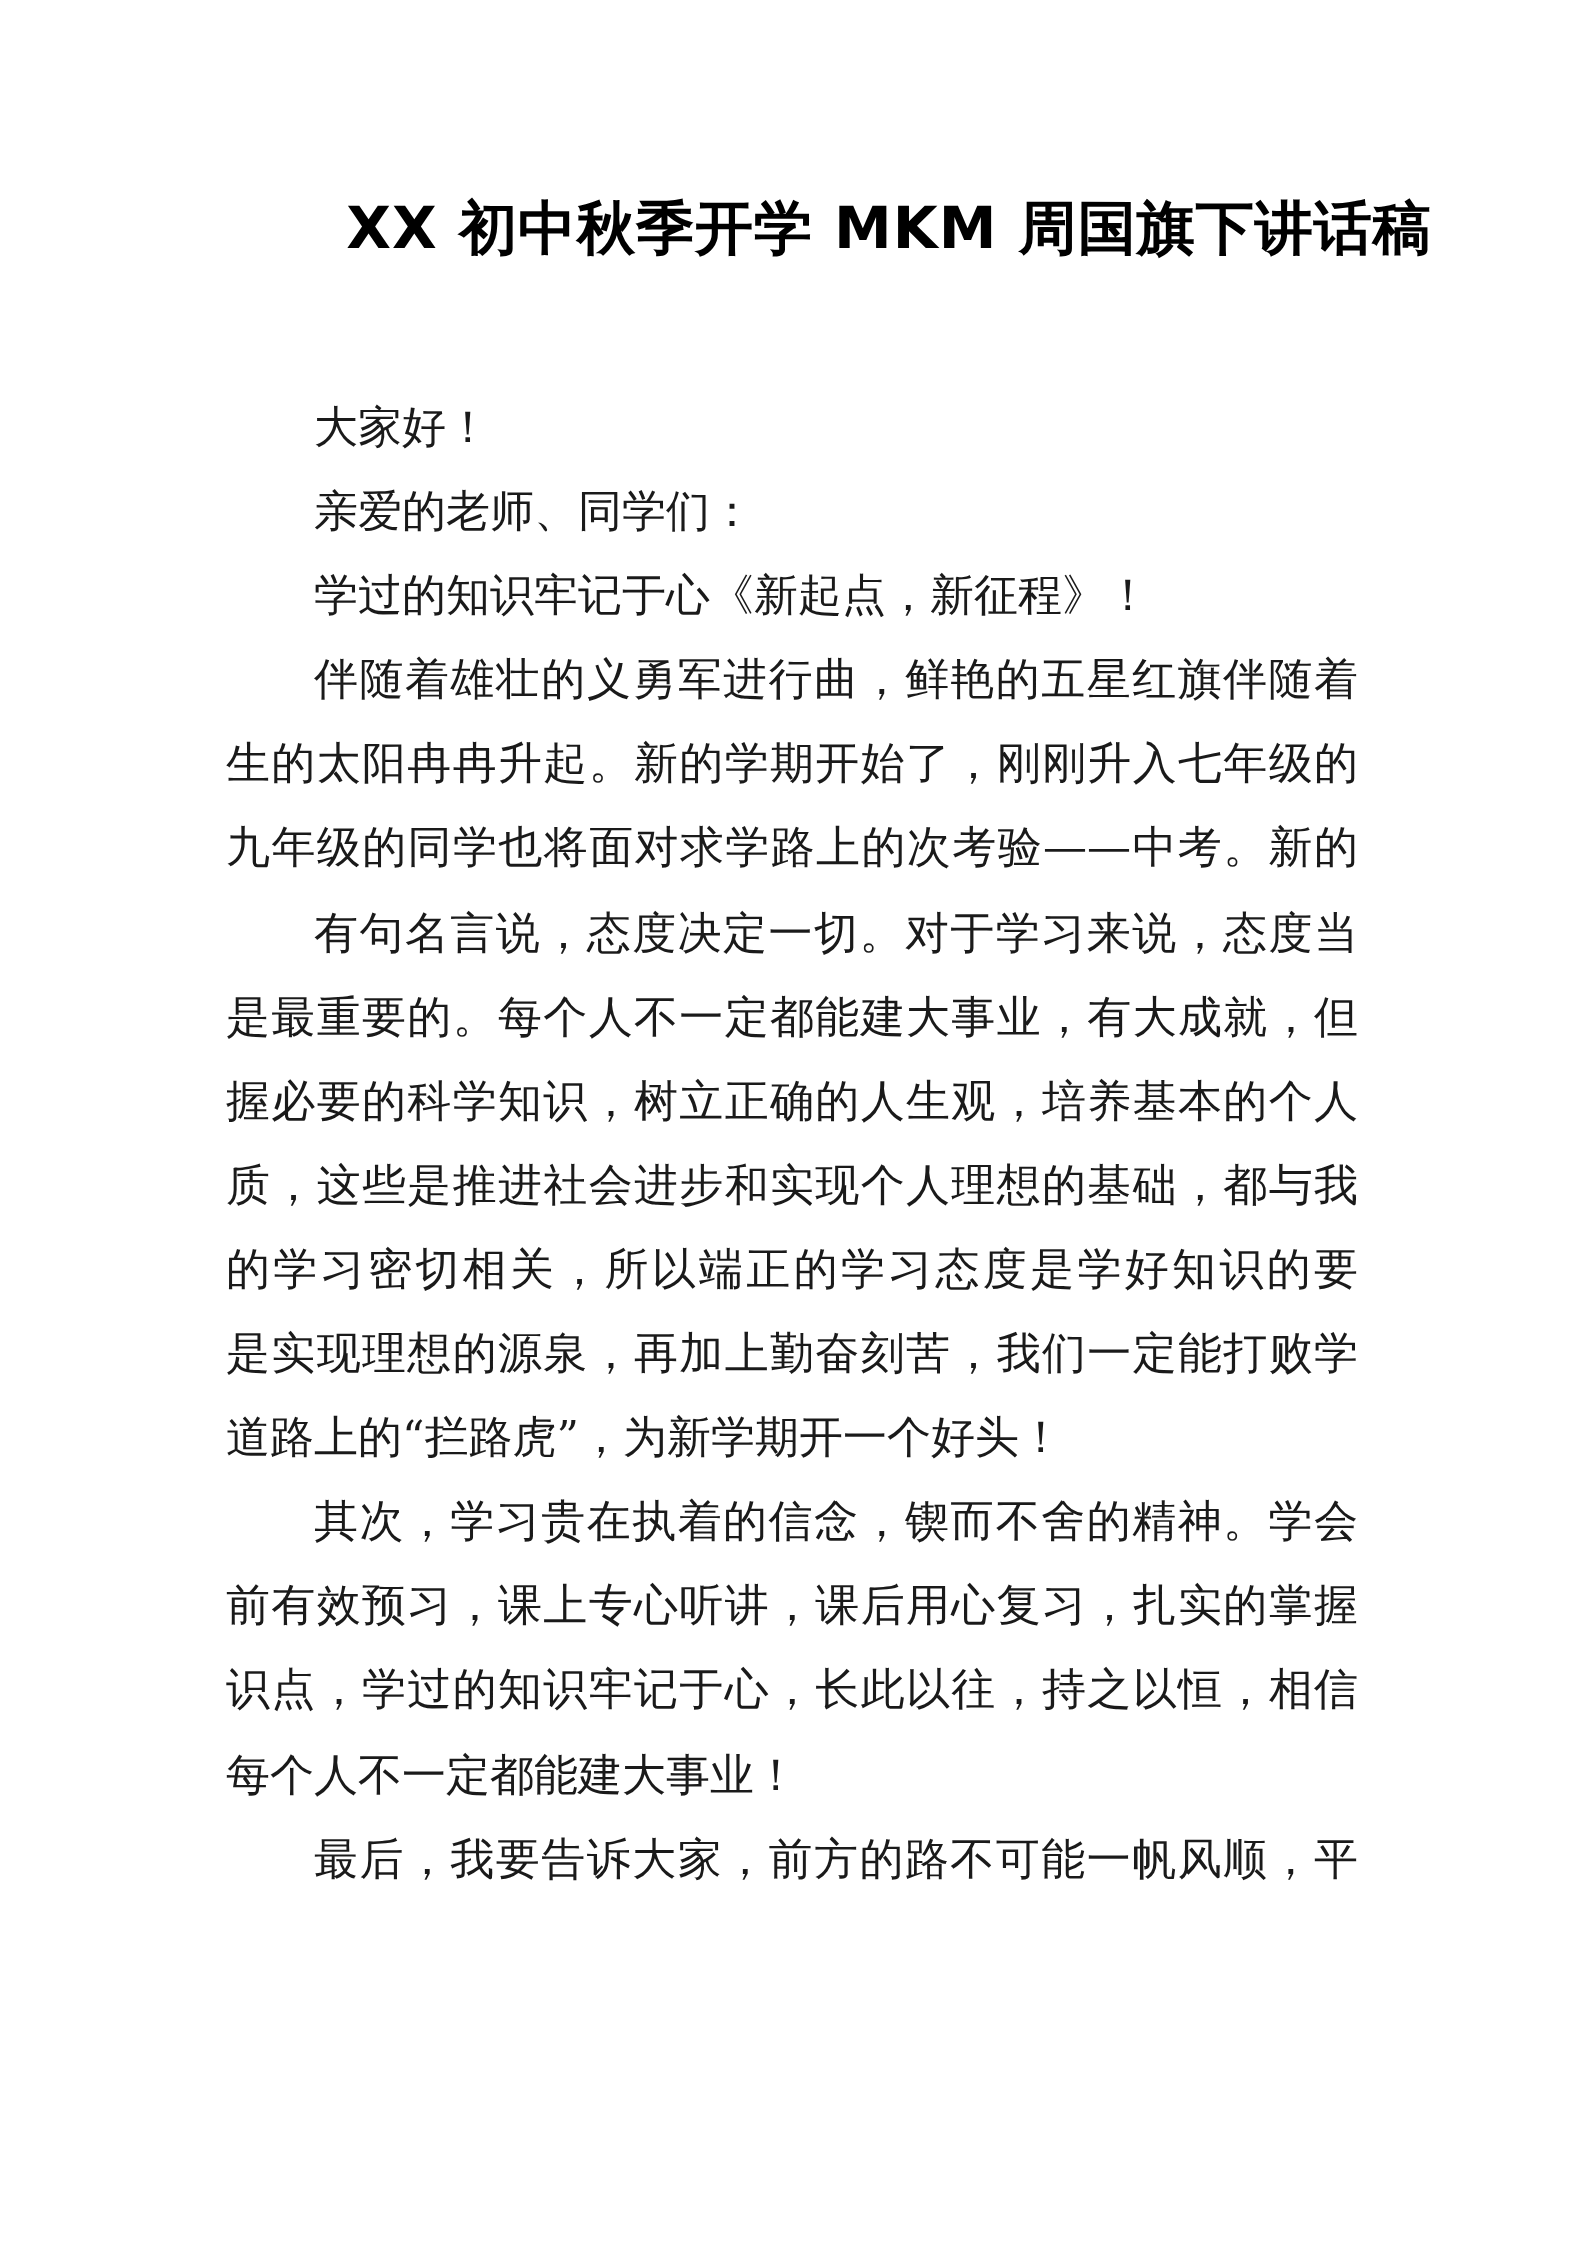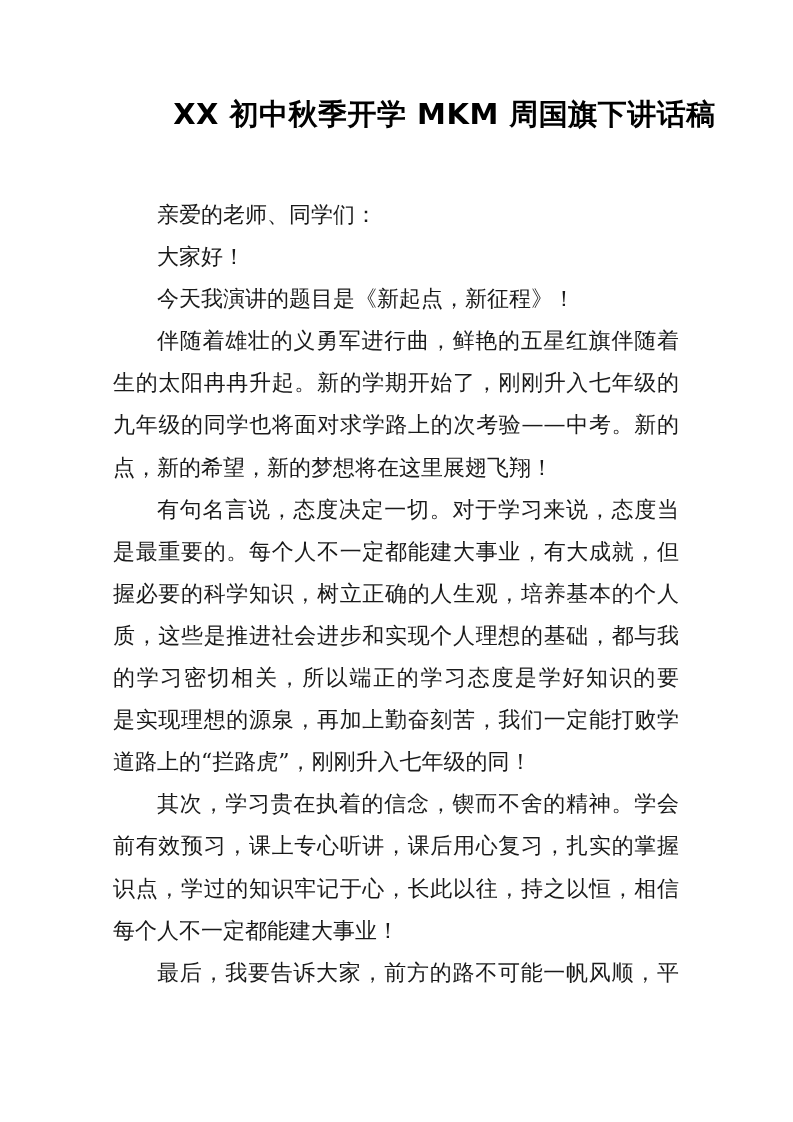--- a/index.html
+++ b/index.html
@@ -60,42 +60,41 @@
     text-align-last: left;
   }
 </style>
 </head>
 <body>
 
 <div class="page">
   <h1 class="doc-title">XX 初中秋季开学 MKM 周国旗下讲话稿</h1>
   <div class="doc-body" id="doc-body">
       <div class="para">
+        <div class="line first last">大家好！</div>
+      </div>
+      <div class="para">
         <div class="line first last">亲爱的老师、同学们：</div>
       </div>
       <div class="para">
-        <div class="line first last">大家好！</div>
-      </div>
-      <div class="para">
-        <div class="line first last">今天我演讲的题目是《新起点，新征程》！</div>
+        <div class="line first last">学过的知识牢记于心《新起点，新征程》！</div>
       </div>
       <div class="para">
         <div class="line first fill">伴随着雄壮的义勇军进行曲，鲜艳的五星红旗伴随着初</div>
         <div class="line fill">生的太阳冉冉升起。新的学期开始了，刚刚升入七年级的同</div>
         <div class="line fill">九年级的同学也将面对求学路上的次考验——中考。新的起</div>
-        <div class="line last">点，新的希望，新的梦想将在这里展翅飞翔！</div>
       </div>
       <div class="para">
         <div class="line first fill">有句名言说，态度决定一切。对于学习来说，态度当然</div>
         <div class="line fill">是最重要的。每个人不一定都能建大事业，有大成就，但掌</div>
         <div class="line fill">握必要的科学知识，树立正确的人生观，培养基本的个人素</div>
         <div class="line fill">质，这些是推进社会进步和实现个人理想的基础，都与我们</div>
         <div class="line fill">的学习密切相关，所以端正的学习态度是学好知识的要素，</div>
         <div class="line fill">是实现理想的源泉，再加上勤奋刻苦，我们一定能打败学习</div>
-        <div class="line last">道路上的“拦路虎”，刚刚升入七年级的同！</div>
+        <div class="line last">道路上的“拦路虎”，为新学期开一个好头！</div>
       </div>
       <div class="para">
         <div class="line first fill">其次，学习贵在执着的信念，锲而不舍的精神。学会课</div>
         <div class="line fill">前有效预习，课上专心听讲，课后用心复习，扎实的掌握知</div>
         <div class="line fill">识点，学过的知识牢记于心，长此以往，持之以恒，相信同</div>
         <div class="line last">每个人不一定都能建大事业！</div>
       </div>
       <div class="para">
         <div class="line first fill">最后，我要告诉大家，前方的路不可能一帆风顺，平平</div>
       </div>

